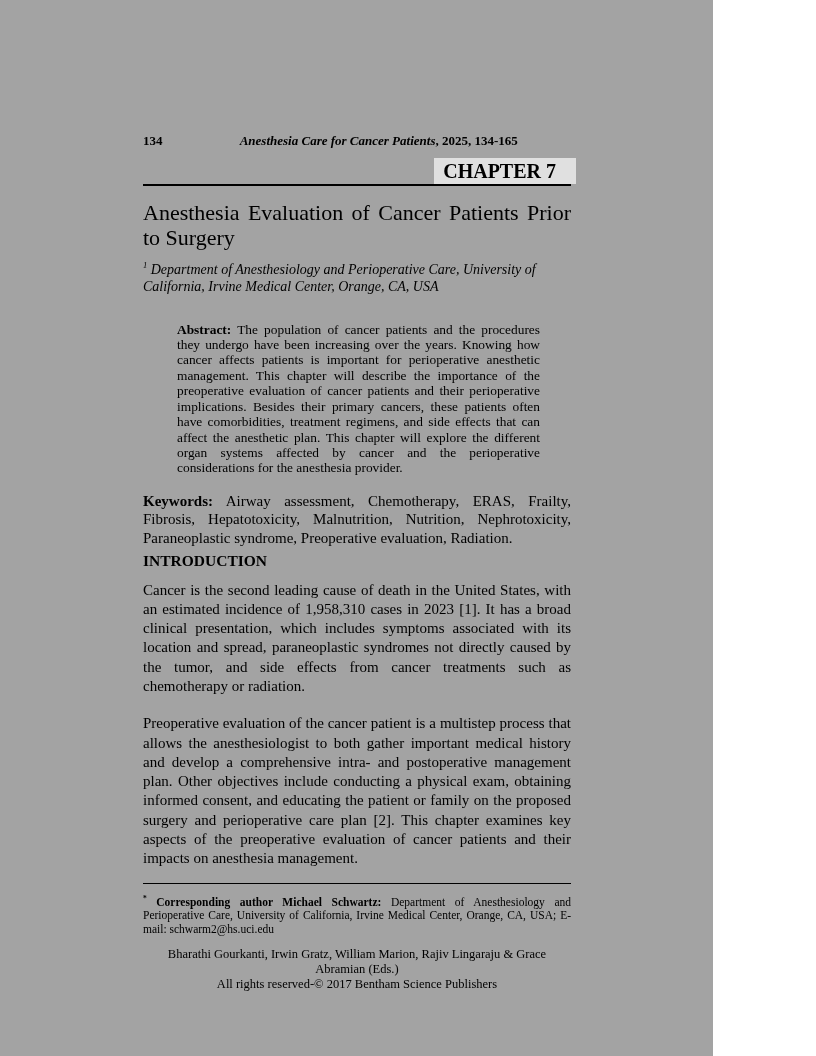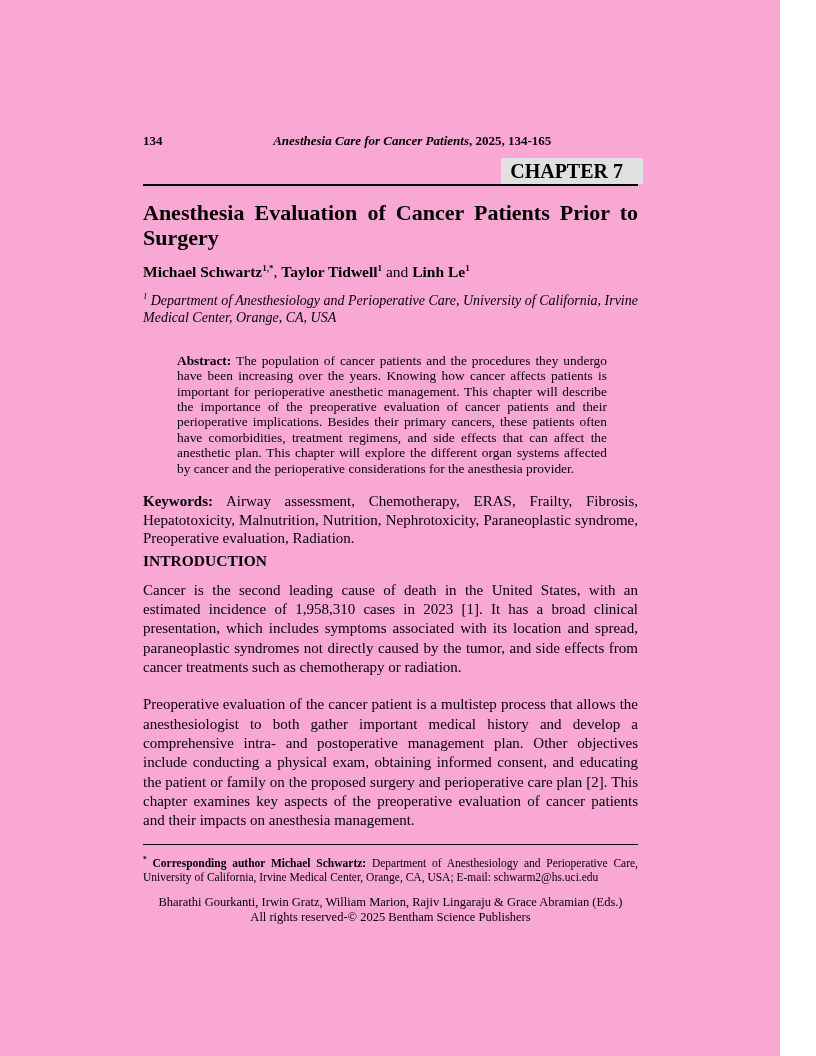--- a/index.html
+++ b/index.html
@@ -1,38 +1,38 @@
 <!DOCTYPE html>
 <html><head>
 <meta charset="utf-8">
 <style>
   html,body{margin:0;padding:0;background:#ffffff;}
   .page{
     position:relative;
-    width:780px;height:1056px;
+    width:713px;height:1056px;
     box-sizing:border-box;
     padding:133px 142px 0 143px;
-    background:#f9a8d4;
+    background:#a3a3a3;
     color:#000;
     font-family:"Liberation Serif", serif;
     overflow:hidden;
   }
   
   .running-header{display:flex;align-items:baseline;font-size:13px;font-weight:bold;}
   .pagenum{flex:0 0 auto;}
   .running-title{flex:1;text-align:center;padding-left:24px;}
   .running-title .book{font-style:italic;}
   
   .chapter-row{margin-top:9px;border-bottom:2px solid #000;text-align:right;}
   .chapter-badge{
     display:inline-block;background:#e0e0e0;
     font-size:20px;font-weight:bold;
     padding:2px 20px 1px 9px;margin-right:-5px;
   }
-  h1.title{margin:14px 0 0 0;font-size:22px;line-height:25px;font-weight:bold;text-align:justify;}
+  h1.title{margin:14px 0 0 0;font-size:22px;line-height:25px;font-weight:normal;text-align:justify;}
   .authors{margin:13px 0 0 0;font-size:15.5px;}
   .authors sup{font-size:9px;}
   .affiliation{margin:7px 0 0 0;font-style:italic;font-size:14px;line-height:17.5px;}
   .affiliation sup{font-size:8.5px;}
   .abstract{margin:26px 31px 0 34px;font-size:13.4px;line-height:15.4px;text-align:justify;}
   .keywords{margin:16px 0 0 0;font-size:15px;line-height:18.6px;text-align:justify;}
   h2.section{margin:4px 0 0 0;font-size:15.5px;font-weight:bold;}
   .body-para{margin:11px 0 0 0;font-size:15px;line-height:19.3px;text-align:justify;}
   .body-para + .body-para{margin-top:18px;}
   .footnote{margin-top:14px;border-top:1px solid #000;padding-top:8px;}
@@ -49,36 +49,35 @@
     <span class="pagenum">134</span>
     <span class="running-title"><span class="book">Anesthesia Care for Cancer Patients</span><span>, 2025, 134-165</span></span>
   </div>
 
   <div class="chapter-row">
     <span class="chapter-badge">CHAPTER 7</span>
   </div>
 
   <h1 class="title">Anesthesia Evaluation of Cancer Patients Prior to Surgery</h1>
 
-  <p class="authors"><b><span>Michael Schwartz</span><sup>1,*</sup></b><span>, </span><b><span>Taylor Tidwell</span><sup>1</sup></b><span> and </span><b><span>Linh Le</span><sup>1</sup></b></p>
 
   <p class="affiliation"><sup>1</sup> <span>Department of Anesthesiology and Perioperative Care, University of California, Irvine Medical Center, Orange, CA, USA</span></p>
 
   <p class="abstract"><b>Abstract:</b> <span>The population of cancer patients and the procedures they undergo have been increasing over the years. Knowing how cancer affects patients is important for perioperative anesthetic management. This chapter will describe the importance of the preoperative evaluation of cancer patients and their perioperative implications. Besides their primary cancers, these patients often have comorbidities, treatment regimens, and side effects that can affect the anesthetic plan. This chapter will explore the different organ systems affected by cancer and the perioperative considerations for the anesthesia provider.</span></p>
 
   <p class="keywords"><b>Keywords:</b> <span>Airway assessment, Chemotherapy, ERAS, Frailty, Fibrosis, Hepatotoxicity, Malnutrition, Nutrition, Nephrotoxicity, Paraneoplastic syndrome, Preoperative evaluation, Radiation.</span></p>
 
   <h2 class="section">INTRODUCTION</h2>
 
   <p class="body-para">Cancer is the second leading cause of death in the United States, with an estimated incidence of 1,958,310 cases in 2023 [1]. It has a broad clinical presentation, which includes symptoms associated with its location and spread, paraneoplastic syndromes not directly caused by the tumor, and side effects from cancer treatments such as chemotherapy or radiation.</p>
 
   <p class="body-para">Preoperative evaluation of the cancer patient is a multistep process that allows the anesthesiologist to both gather important medical history and develop a comprehensive intra- and postoperative management plan. Other objectives include conducting a physical exam, obtaining informed consent, and educating the patient or family on the proposed surgery and perioperative care plan [2]. This chapter examines key aspects of the preoperative evaluation of cancer patients and their impacts on anesthesia management.</p>
 
   <div class="footnote">
     <p class="fn-text"><sup><b>*</b></sup> <b>Corresponding author Michael Schwartz:</b> <span>Department of Anesthesiology and Perioperative Care, University of California, Irvine Medical Center, Orange, CA, USA; E-mail: schwarm2@hs.uci.edu</span></p>
   </div>
 
   <div class="pub-footer">
     <div>Bharathi Gourkanti, Irwin Gratz, William Marion, Rajiv Lingaraju &amp; Grace Abramian (Eds.)</div>
-    <div>All rights reserved-© 2025 Bentham Science Publishers</div>
+    <div>All rights reserved-© 2017 Bentham Science Publishers</div>
   </div>
 
 </div>
 
 </body></html>

